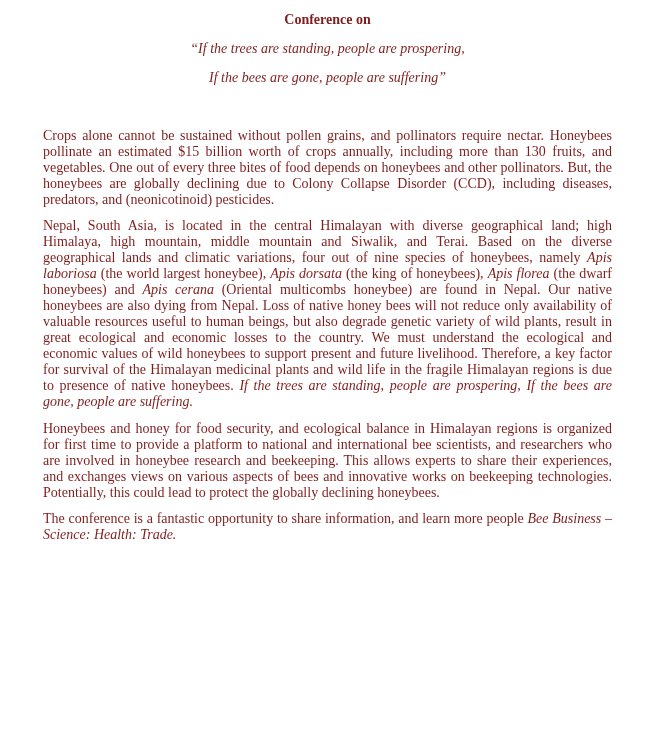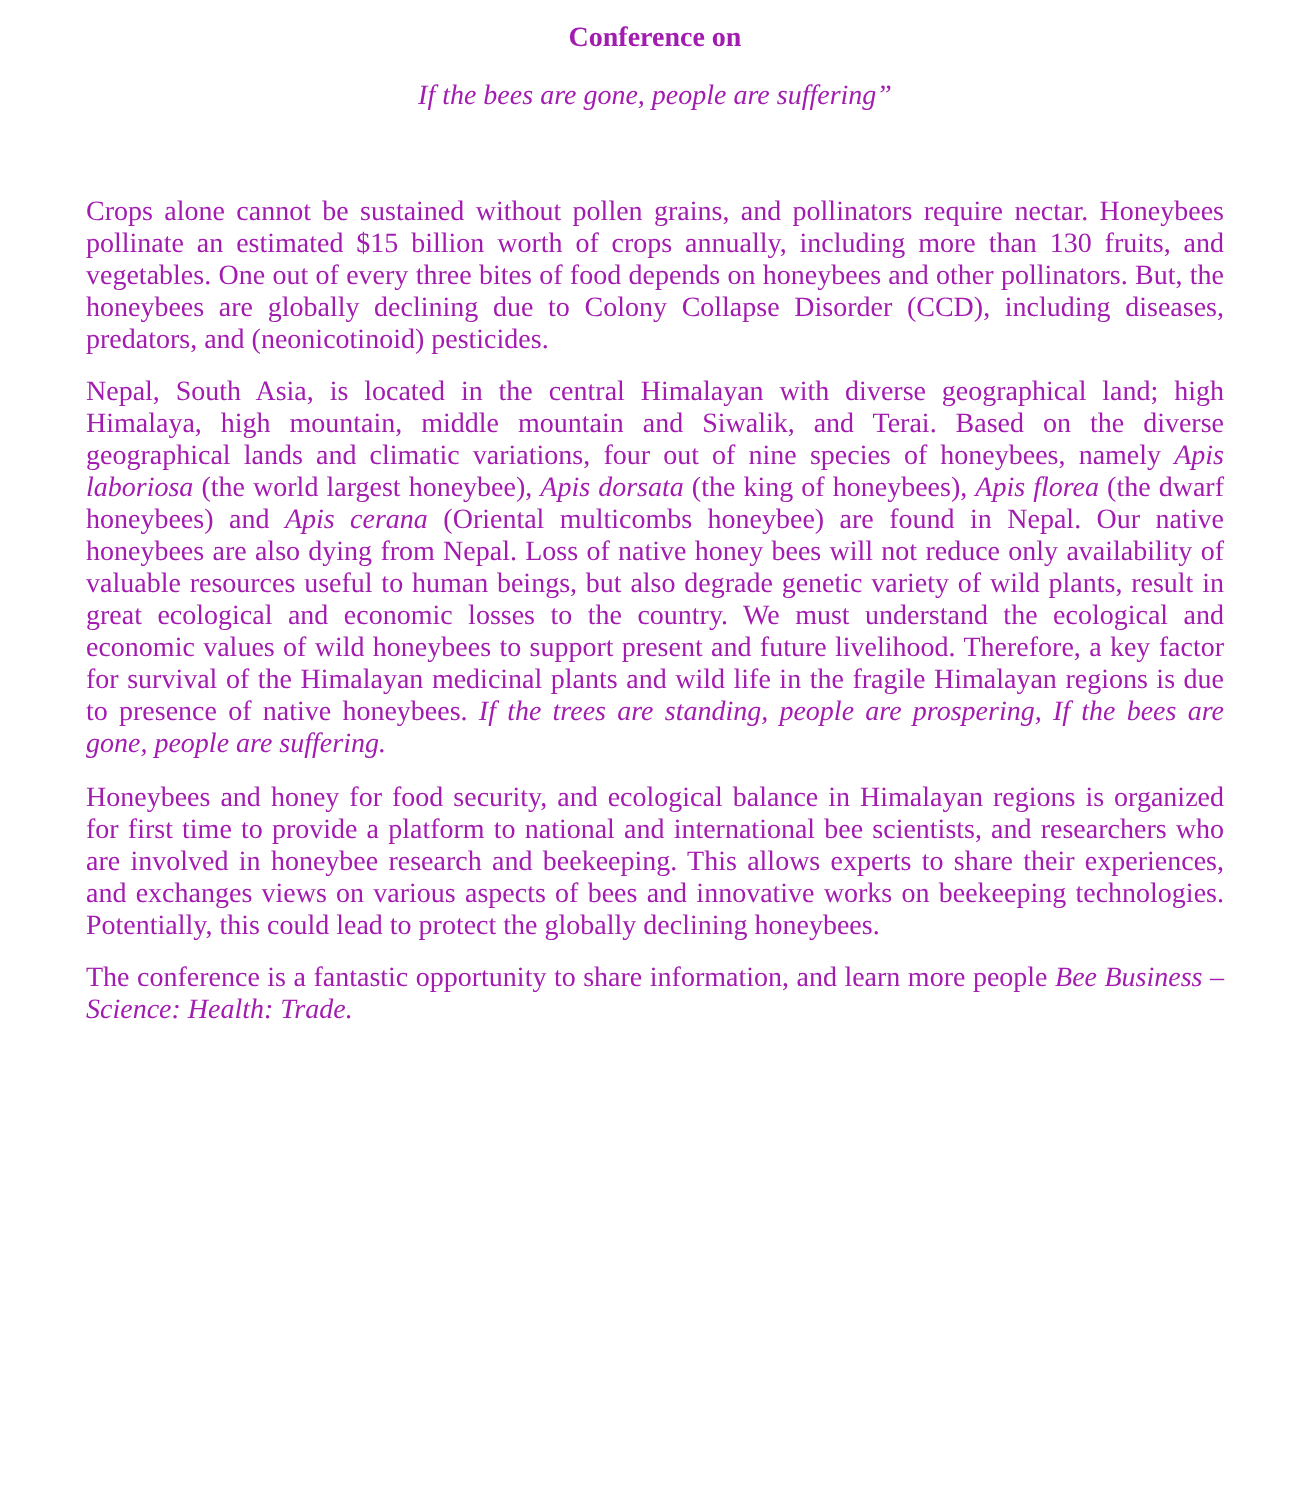--- a/index.html
+++ b/index.html
@@ -6,21 +6,21 @@
     margin: 0;
     padding: 0;
     background: #ffffff;
   }
   .page {
     box-sizing: border-box;
     width: 650px;
     height: 754px;
     overflow: hidden;
     background: #ffffff;
-    color: #a21caf;
+    color: #7f1d1d;
     font-family: "Liberation Serif", "DejaVu Serif", serif;
     font-size: 14px;
     padding: 8px 38px 6px 43px;
   }
   .header {
     text-align: center;
   }
   .header-line {
     margin: 0 0 5.5px 0;
     line-height: 23.4px;
@@ -35,20 +35,21 @@
   }
   .body-text .para:last-child { margin-bottom: 0; }
 </style>
 </head>
 <body>
 
 <div class="page">
 
   <div class="header">
     <p class="header-line bold">Conference on</p>
+    <p class="header-line italic">“If the trees are standing, people are prospering,</p>
     <p class="header-line italic quote-last">If the bees are gone, people are suffering”</p>
   </div>
 
   <div class="body-text">
     <p class="para"><span>Crops alone cannot be sustained without pollen grains, and pollinators require nectar. Honeybees pollinate an estimated $15 billion worth of crops annually, including more than 130 fruits, and vegetables. One out of every three bites of food depends on honeybees and other pollinators. But, the honeybees are globally declining due to Colony Collapse Disorder (CCD), including diseases, predators, and (neonicotinoid) pesticides.</span></p>
     <p class="para"><span>Nepal, South Asia, is located in the central Himalayan with diverse geographical land; high Himalaya, high mountain, middle mountain and Siwalik, and Terai. Based on the diverse geographical lands and climatic variations, four out of nine species of honeybees, namely </span><span style="font-style: italic;">Apis laboriosa</span><span> (the world largest honeybee), </span><span style="font-style: italic;">Apis dorsata</span><span> (the king of honeybees), </span><span style="font-style: italic;">Apis florea</span><span> (the dwarf honeybees) and </span><span style="font-style: italic;">Apis cerana</span><span> (Oriental multicombs honeybee) are found in Nepal. Our native honeybees are also dying from Nepal. Loss of native honey bees will not reduce only availability of valuable resources useful to human beings, but also degrade genetic variety of wild plants, result in great ecological and economic losses to the country. We must understand the ecological and economic values of wild honeybees to support present and future livelihood. Therefore, a key factor for survival of the Himalayan medicinal plants and wild life in the fragile Himalayan regions is due to presence of native honeybees. </span><span style="font-style: italic;">If the trees are standing, people are prospering, If the bees are gone, people are suffering.</span></p>
     <p class="para"><span>Honeybees and honey for food security, and ecological balance in Himalayan regions is organized for first time to provide a platform to national and international bee scientists, and researchers who are involved in honeybee research and beekeeping. This allows experts to share their experiences, and exchanges views on various aspects of bees and innovative works on beekeeping technologies. Potentially, this could lead to protect the globally declining honeybees.</span></p>
     <p class="para"><span>The conference is a fantastic opportunity to share information, and learn more people </span><span style="font-style: italic;">Bee Business – Science: Health: Trade.</span></p>
   </div>
 

